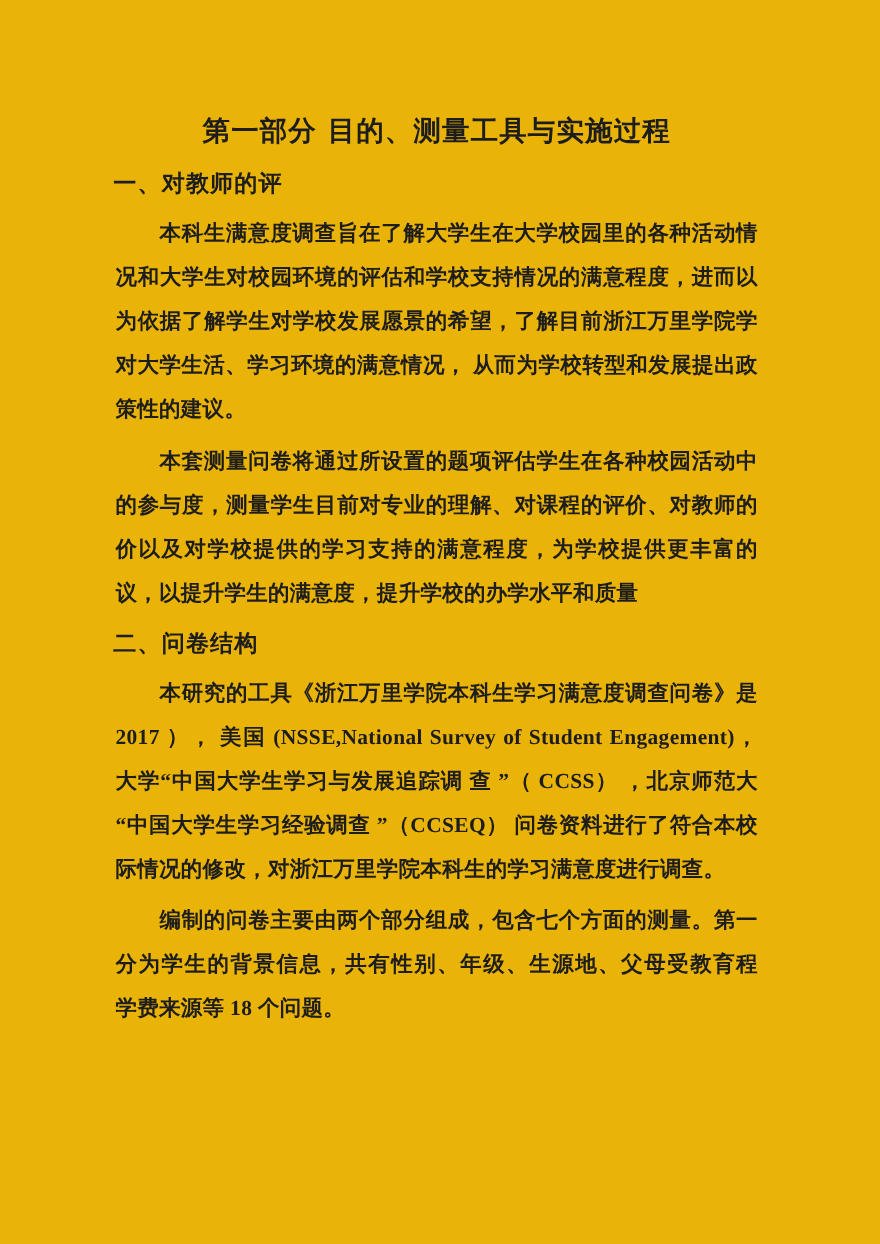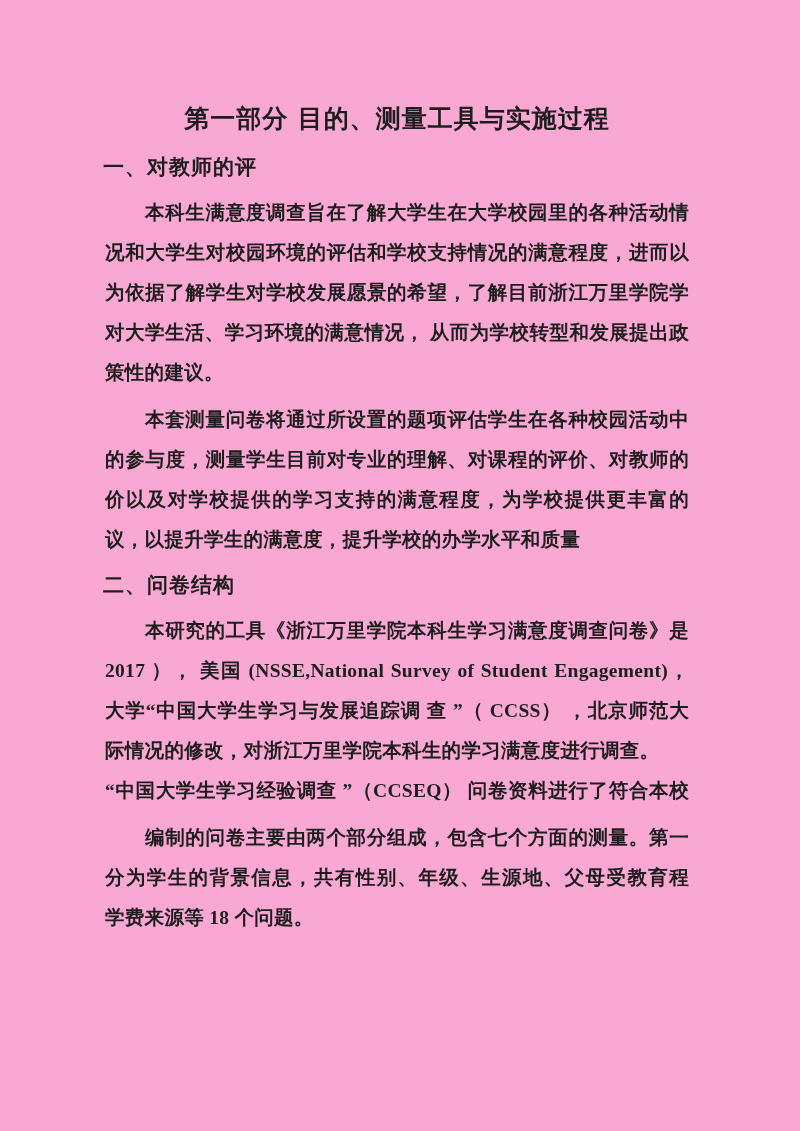--- a/index.html
+++ b/index.html
@@ -6,21 +6,21 @@
     margin: 0;
     padding: 0;
     background: #e8e8e8;
     font-family: "Liberation Serif", "DejaVu Serif", serif;
   }
   .page {
     position: relative;
     width: 800px;
     height: 1131px;
     margin: 0 auto;
-    background: #f9a8d4;
+    background: #eab308;
     color: #1d1d1d;
     overflow: hidden;
   }
   .content {
     position: absolute;
     left: 103px;
     top: 94px;
     width: 588px;
   }
   .doc-title {
@@ -93,22 +93,22 @@
       <div class="line jfull">价以及对学校提供的学习支持的满意程度，为学校提供更丰富的据，</div>
       <div class="line jlast">议，以提升学生的满意度，提升学校的办学水平和质量</div>
     </div>
 
     <div class="sec-heading">二、问卷结构</div>
 
     <div class="para">
       <div class="line jfull indent">本研究的工具《浙江万里学院本科生学习满意度调查问卷》是借</div>
       <div class="line jfull">2017 ）， 美国 (NSSE,National Survey of Student Engagement)，清华</div>
       <div class="line jfull">大学“中国大学生学习与发展追踪调 查 ”（ CCSS） ，北京师范大学</div>
+      <div class="line jfull">“中国大学生学习经验调查 ”（CCSEQ） 问卷资料进行了符合本校实</div>
       <div class="line jlast">际情况的修改，对浙江万里学院本科生的学习满意度进行调查。</div>
-      <div class="line jfull">“中国大学生学习经验调查 ”（CCSEQ） 问卷资料进行了符合本校实</div>
     </div>
 
     <div class="para">
       <div class="line jfull indent">编制的问卷主要由两个部分组成，包含七个方面的测量。第一部</div>
       <div class="line jfull">分为学生的背景信息，共有性别、年级、生源地、父母受教育程度、</div>
       <div class="line jlast">学费来源等 18 个问题。</div>
     </div>
 
   </div>
 </div>

